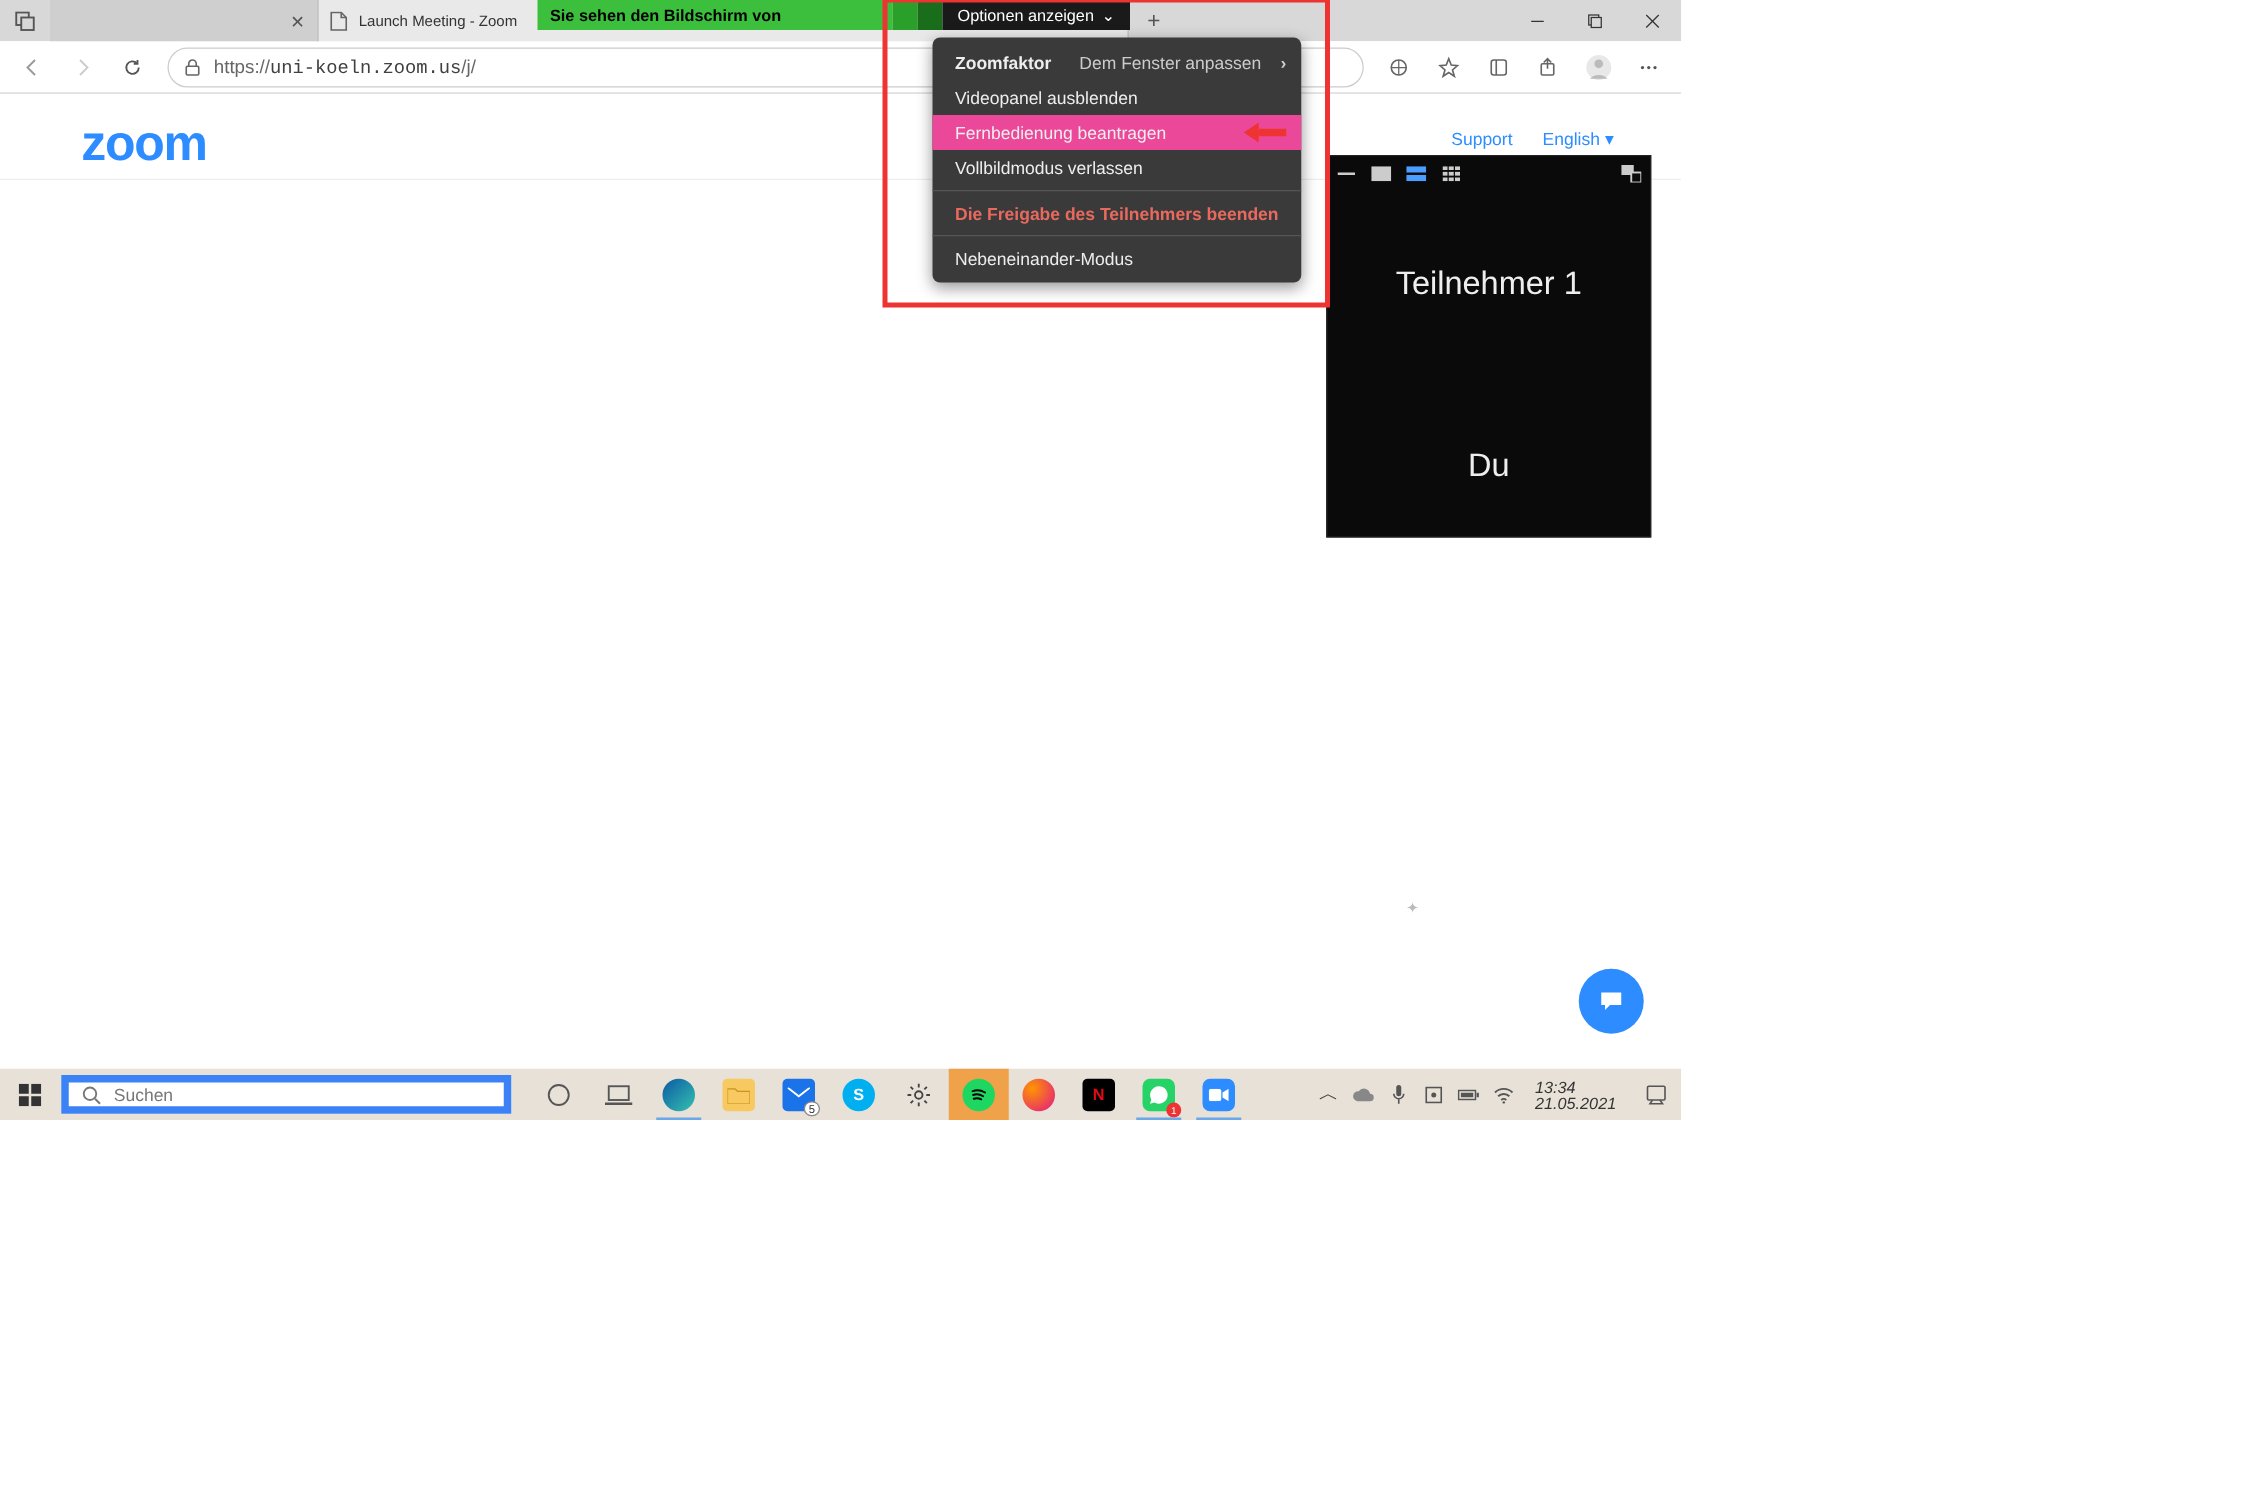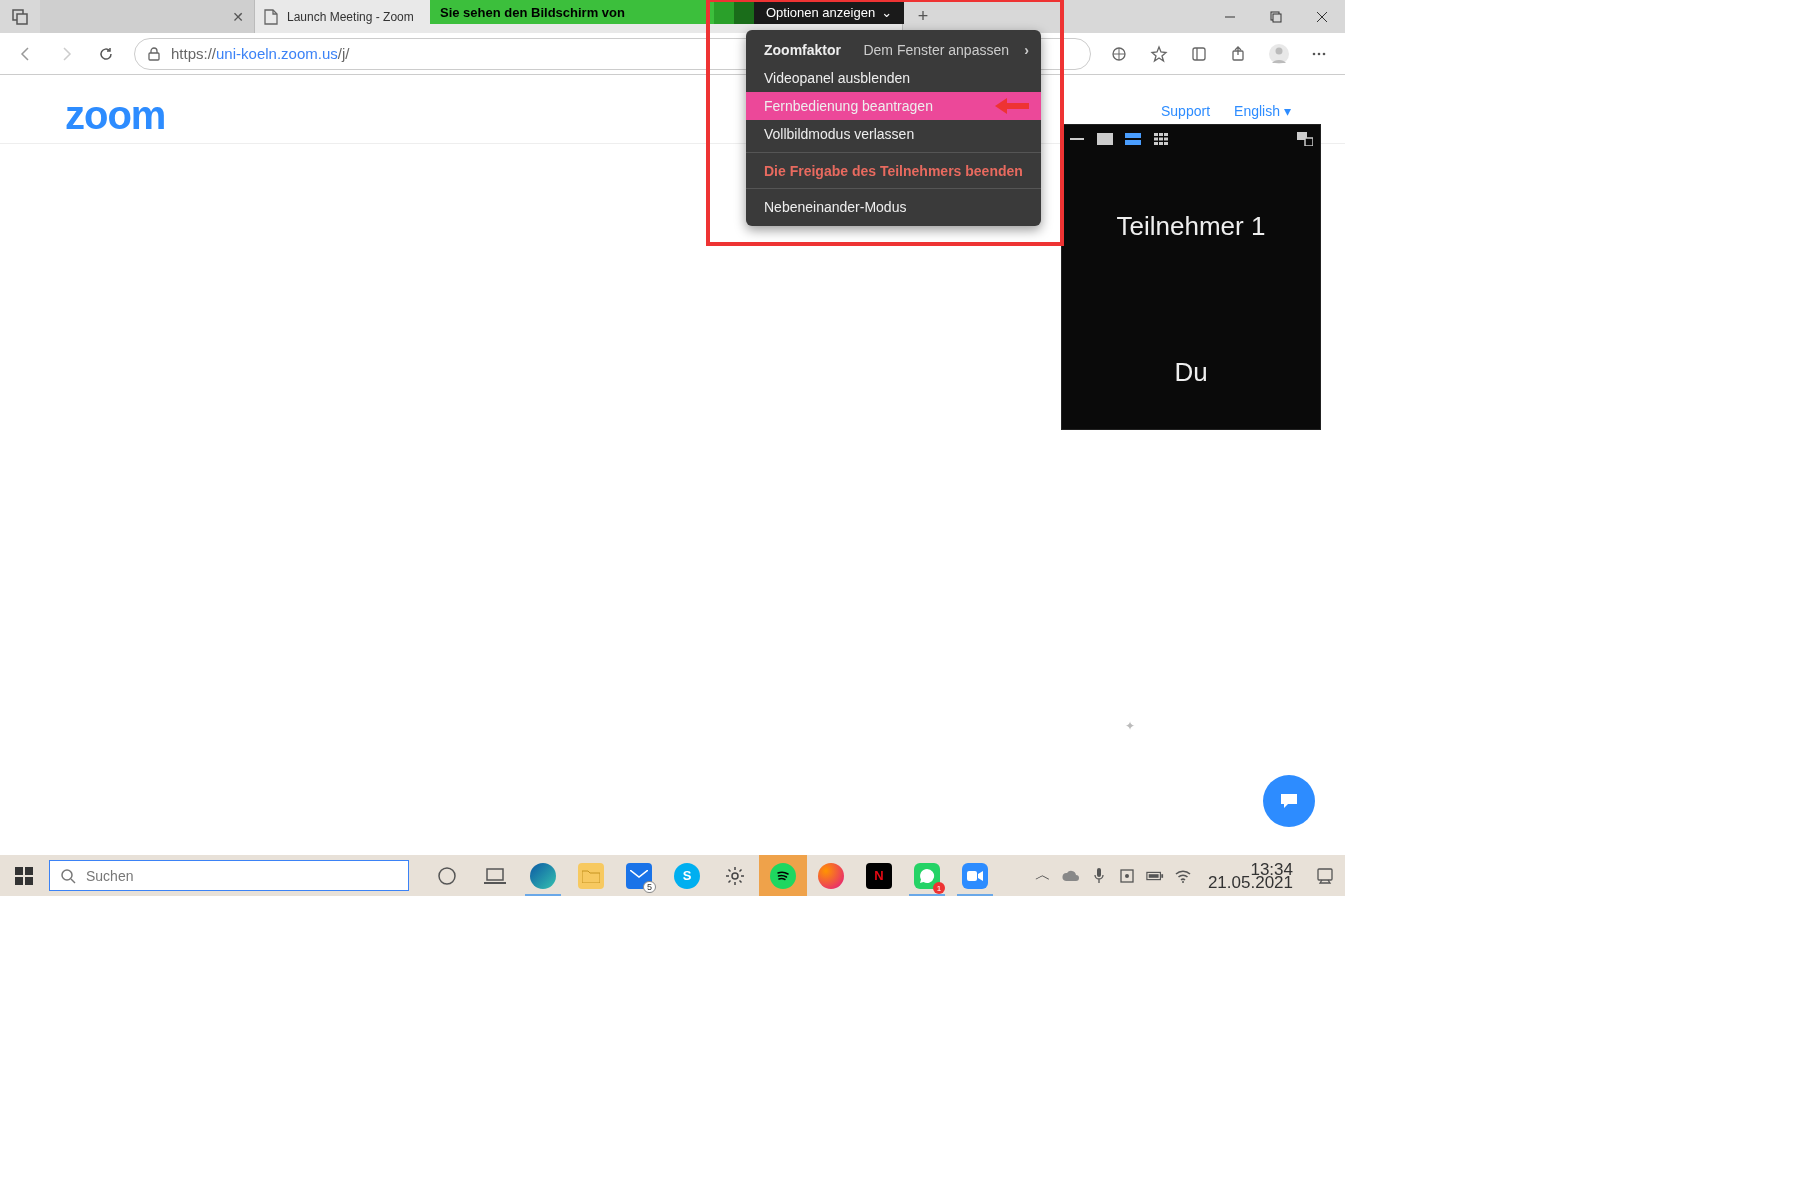--- a/index.html
+++ b/index.html
@@ -15,21 +15,21 @@
 .tab .close { width:16px; height:16px; display:flex; align-items:center; justify-content:center; font-size:14px; color:#555; cursor:pointer; }
 .newtab { width:40px; display:flex; align-items:center; justify-content:center; font-size:18px; color:#555; }
 .winbtns { margin-left:auto; display:flex; }
 .winbtn { width:46px; display:flex; align-items:center; justify-content:center; color:#333; }
 
 .toolbar { height:42px; background:#fff; border-bottom:1px solid #ccc; display:flex; align-items:center; padding:0 8px; gap:4px; }
 .navbtn { width:36px; height:36px; display:flex; align-items:center; justify-content:center; color:#888; border-radius:4px; }
 .addrwrap { flex:1; height:32px; border:1px solid #ccc; border-radius:16px; display:flex; align-items:center; padding:0 10px; margin:0 6px; }
 .lockicn { width:18px; display:flex; align-items:center; justify-content:center; color:#666; margin-right:8px; }
 .addr { font-size:15px; color:#666; }
-.addr .dom { color:#3b82f6; }
+.addr .dom { color:#404040;font-family:Liberation Mono, monospace; }
 .tbicon { width:36px; height:36px; display:flex; align-items:center; justify-content:center; color:#555; border-radius:4px; }
 
 .page { position:relative; height:780px; background:#fff; }
 .zoomlogo { position:absolute; left:65px; top:18px; font-size:40px; font-weight:700; color:#2d8cff; letter-spacing:-1px; }
 .hdrlinks { position:absolute; right:54px; top:28px; display:flex; gap:24px; font-size:14px; color:#2d8cff; }
 .langsel { display:flex; align-items:center; gap:4px; }
 .hdrline { position:absolute; left:0; right:0; top:68px; border-bottom:1px solid #eee; }
 .chatbtn { position:absolute; right:30px; bottom:28px; width:52px; height:52px; border-radius:50%; background:#2d8cff; display:flex; align-items:center; justify-content:center; color:#fff; }
 .pgsparkle { position:absolute; right:210px; bottom:122px; color:#bbb; font-size:12px; }
 
@@ -56,29 +56,29 @@
 .partpanel { position:absolute; right:24px; top:124px; width:260px; height:306px; background:#0a0a0a; color:#fff; z-index:40; border:1px solid #222; }
 .partpanel .tbar { height:28px; display:flex; align-items:center; padding:0 6px; gap:10px; }
 .partpanel .tbar .sp { flex:1; }
 .partpanel .ticon { width:18px; height:14px; display:flex; align-items:center; justify-content:center; color:#ccc; }
 .partpanel .ticon.act { color:#4a9eff; }
 .partpanel .body { display:flex; flex-direction:column; }
 .partpanel .cell { height:146px; display:flex; align-items:center; justify-content:center; font-size:26px; color:#eee; }
 
 .taskbar { position:absolute; left:0; right:0; bottom:0; height:41px; background:#e8e1d8; display:flex; align-items:center; }
 .startbtn { width:48px; height:41px; display:flex; align-items:center; justify-content:center; }
-.searchbox { width:360px; height:31px; background:#fff; border:1px solid #3b82f6; display:flex; align-items:center; padding:0 10px; margin-left:1px; gap:10px; }
+.searchbox { width:360px; height:31px; background:#fff; border:6px solid #3b82f6; display:flex; align-items:center; padding:0 10px; margin-left:1px; gap:10px; }
 .searchbox .txt { color:#777; font-size:14px; }
 .tbapps { display:flex; height:41px; margin-left:14px; }
 .tbapp { width:48px; display:flex; align-items:center; justify-content:center; position:relative; }
 .tbapp.active { background:#efa24a; }
 .tbapp.actblue::after { content:""; position:absolute; bottom:0; left:6px; right:6px; height:2px; background:#6aa8e8; }
 .tray { margin-left:auto; display:flex; align-items:center; height:41px; padding-right:4px; gap:10px; }
 .tray .ti { width:18px; display:flex; align-items:center; justify-content:center; color:#444; }
-.clock { font-size:17px; color:#333; text-align:right; line-height:13px; padding:0 6px; }
+.clock { font-size:13px; color:#333; text-align:left; line-height:13px; padding:0 6px;font-style:italic; }
 .notif { width:32px; display:flex; align-items:center; justify-content:center; }
 
 .appicon { width:26px; height:26px; border-radius:4px; display:flex; align-items:center; justify-content:center; font-size:13px; font-weight:bold; color:#fff; }
 .badge { position:absolute; bottom:3px; right:7px; background:#fff; color:#333; font-size:9px; border-radius:7px; padding:0 3px; border:1px solid #888; }
 .redbadge { position:absolute; bottom:2px; right:6px; width:12px; height:12px; background:#e33; color:#fff; font-size:8px; border-radius:6px; display:flex; align-items:center; justify-content:center; }
 
 svg { display:block; }
 </style>
 </head>
 <body>

